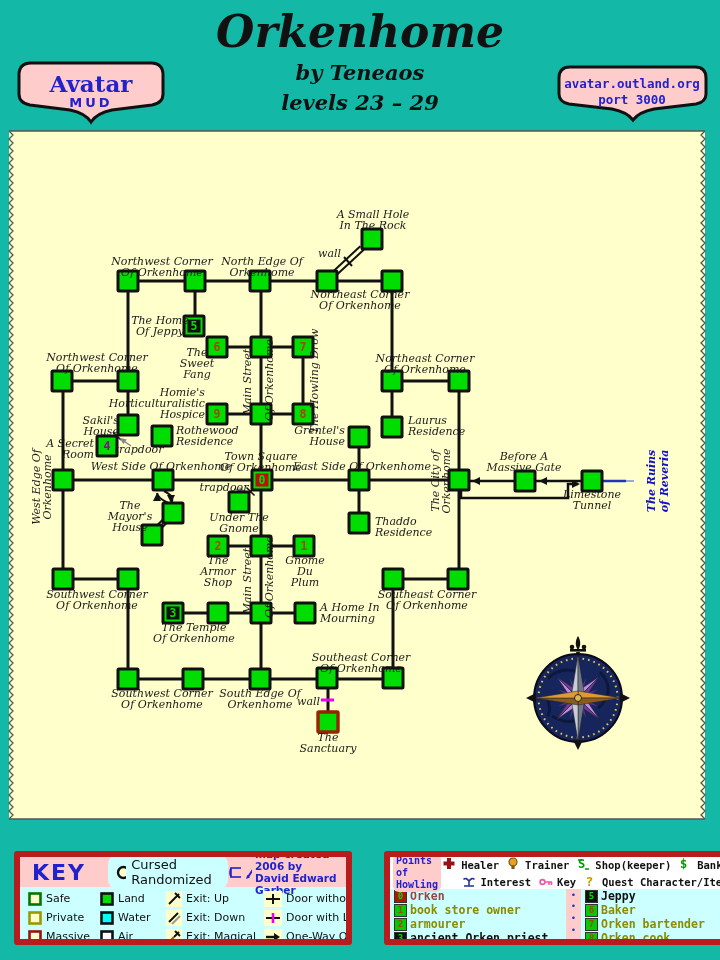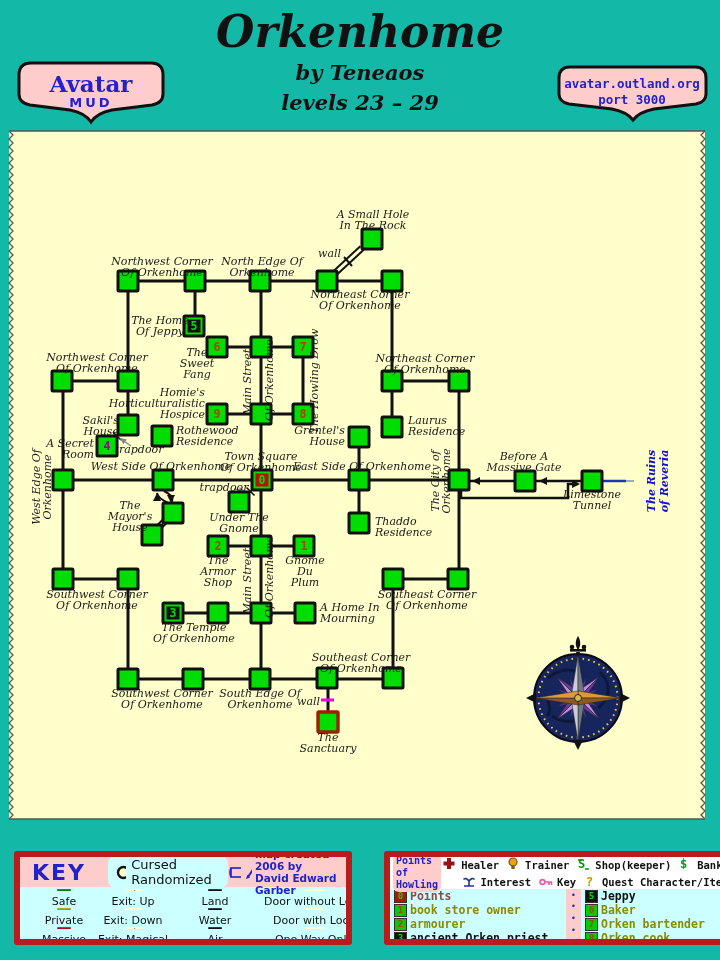--- a/index.html
+++ b/index.html
@@ -21,21 +21,21 @@
   .key-title{font:bold 22px "DejaVu Sans",sans-serif;color:#2222CC;letter-spacing:2px;
     margin-left:12px;}
   .key-rand{background:#CCFFFF;border-radius:9px;padding:2px 8px;margin-left:22px;
     display:flex;align-items:center;gap:5px;font:13px "DejaVu Sans",sans-serif;color:#111;}
   .key-credit{margin-left:auto;margin-right:5px;display:flex;align-items:center;gap:3px;}
   .key-credit-text{font:bold 10.5px "DejaVu Sans",sans-serif;color:#2222CC;line-height:1.15;
     text-align:left;}
   .key-body{display:grid;grid-template-columns:72px 66px 98px auto;padding:2px 4px 0 8px;}
   .key-col{display:flex;flex-direction:column;justify-content:space-around;}
   .key-item{display:flex;align-items:center;gap:4px;height:19px;
-    font:11px "DejaVu Sans",sans-serif;color:#111;white-space:nowrap;flex-direction:column;}
+    font:11px "DejaVu Sans",sans-serif;color:#111;white-space:nowrap;}
   .poi-header{position:relative;height:32px;background:#fff;display:flex;align-items:center;}
   .poi-titlebox{background:#FFCCCC;border-radius:6px;margin:2px 2px 2px 3px;padding:1px 3px;
     font:bold 10px "DejaVu Sans Mono",monospace;color:#2222CC;line-height:1.2;}
   .poi-iconrows{flex:1;display:flex;flex-direction:column;justify-content:center;gap:1px;
     padding-right:14px;}
   .poi-iconrow{display:flex;justify-content:center;align-items:center;gap:8px;
     font:bold 10.5px "DejaVu Sans Mono",monospace;color:#111;white-space:nowrap;}
   .poi-iconitem{display:flex;align-items:center;gap:4px;}
   .poi-north{position:absolute;right:0;top:0;width:14px;height:44px;background:#FFCCCC;
     display:flex;flex-direction:column;align-items:center;
@@ -377,20 +377,40 @@
           </div>
           <div class="key-item">
             <svg width="14" height="14">
               <rect x="1.5" y="1.5" width="11" height="11" fill="#FFFFCC" stroke="#991111" stroke-width="2.6"></rect>
             </svg>
             <span>Massive</span>
           </div>
         </div>
         <div class="key-col">
           <div class="key-item">
+            <svg width="14" height="14">
+              <rect x="1.5" y="1.5" width="11" height="11" fill="#00DD00" stroke="#111111" stroke-width="2.6"></rect>
+            </svg>
+            <span>Land</span>
+          </div>
+          <div class="key-item">
+            <svg width="14" height="14">
+              <rect x="1.5" y="1.5" width="11" height="11" fill="#00FFFF" stroke="#111111" stroke-width="2.6"></rect>
+            </svg>
+            <span>Water</span>
+          </div>
+          <div class="key-item">
+            <svg width="14" height="14">
+              <rect x="1.5" y="1.5" width="11" height="11" fill="#FFFFFF" stroke="#111111" stroke-width="2.6"></rect>
+            </svg>
+            <span>Air</span>
+          </div>
+        </div>
+        <div class="key-col">
+          <div class="key-item">
             <svg width="16" height="16">
               <rect width="16" height="16" fill="#FFFFCC"></rect>
               <path d="M13,3 L3,13" stroke="#111" stroke-width="2" fill="none"></path>
               <path d="M9,2 L14,7" stroke="#111" stroke-width="2" fill="none"></path>
             </svg>
             <span>Exit: Up</span>
           </div>
           <div class="key-item">
             <svg width="16" height="16">
               <rect width="16" height="16" fill="#FFFFCC"></rect>
@@ -400,40 +420,20 @@
             <span>Exit: Down</span>
           </div>
           <div class="key-item">
             <svg width="16" height="16">
               <rect width="16" height="16" fill="#FFFFCC"></rect>
               <path d="M13,3 L8,8" stroke="#111" stroke-width="2" fill="none"></path>
               <path d="M8,8 L3,13" stroke="#A05010" stroke-width="2" fill="none"></path>
               <path d="M9,2 L14,7" stroke="#111" stroke-width="2" fill="none"></path>
             </svg>
             <span>Exit: Magical</span>
-          </div>
-        </div>
-        <div class="key-col">
-          <div class="key-item">
-            <svg width="14" height="14">
-              <rect x="1.5" y="1.5" width="11" height="11" fill="#00DD00" stroke="#111111" stroke-width="2.6"></rect>
-            </svg>
-            <span>Land</span>
-          </div>
-          <div class="key-item">
-            <svg width="14" height="14">
-              <rect x="1.5" y="1.5" width="11" height="11" fill="#00FFFF" stroke="#111111" stroke-width="2.6"></rect>
-            </svg>
-            <span>Water</span>
-          </div>
-          <div class="key-item">
-            <svg width="14" height="14">
-              <rect x="1.5" y="1.5" width="11" height="11" fill="#FFFFFF" stroke="#111111" stroke-width="2.6"></rect>
-            </svg>
-            <span>Air</span>
           </div>
         </div>
         <div class="key-col">
           <div class="key-item">
             <svg width="18" height="16">
               <rect width="18" height="16" fill="#FFFFCC"></rect>
               <path d="M2,8 L16,8" stroke="#111" stroke-width="2" fill="none"></path>
               <path d="M9,3 L9,13" stroke="#111" stroke-width="2" fill="none"></path>
             </svg>
             <span>Door without Lock</span>
@@ -519,21 +519,21 @@
         <span>N</span>
         <svg width="10" height="15">
           <polygon points="5,0 9,7 5,14 1,7" fill="#2233CC"></polygon>
         </svg>
       </div>
     </div>
     <div class="poi-body">
       <div class="poi-col left" id="poi-left">
           <div class="poi-entry">
             <span class="chip" style="background:#BB1100;color:#00DD00">0</span>
-            <span style="color:#994444">Points</span>
+            <span style="color:#994444">Orken</span>
           </div>
           <div class="poi-entry">
             <span class="chip" style="background:#00CC00;color:#A34400">1</span>
             <span style="color:#8B8B00">book store owner</span>
           </div>
           <div class="poi-entry">
             <span class="chip" style="background:#00CC00;color:#A34400">2</span>
             <span style="color:#8B8B00">armourer</span>
           </div>
           <div class="poi-entry">

